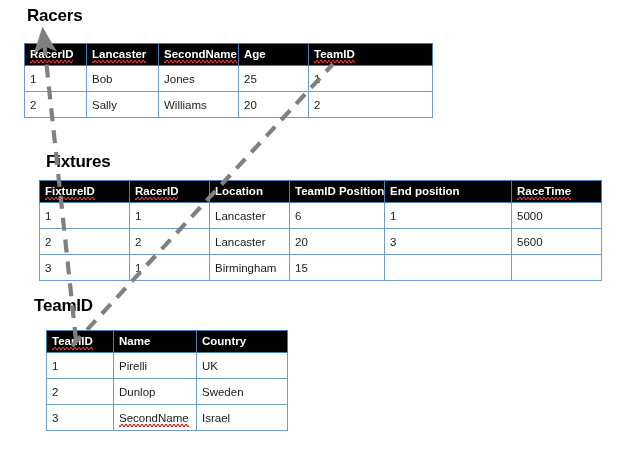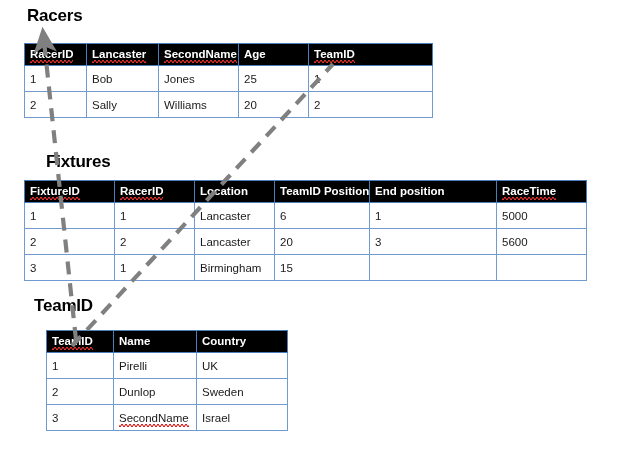--- a/index.html
+++ b/index.html
@@ -116,21 +116,21 @@
         <td>Sally</td>
         <td>Williams</td>
         <td>20</td>
         <td>2</td>
       </tr>
     </tbody>
   </table>
 
   <div class="tbl-title" style="left:46px;top:152px;">Fixtures</div>
 
-  <table class="ent" id="tbl-fixtures" style="left:24px;top:180px;width:562px;">
+  <table class="ent" id="tbl-fixtures" style="left:39px;top:180px;width:562px;">
     <colgroup>
       <col style="width:90px">
         <col style="width:80px">
         <col style="width:80px">
         <col style="width:95px">
         <col style="width:127px">
         <col style="width:90px">
     </colgroup>
     <thead>
       <tr>

